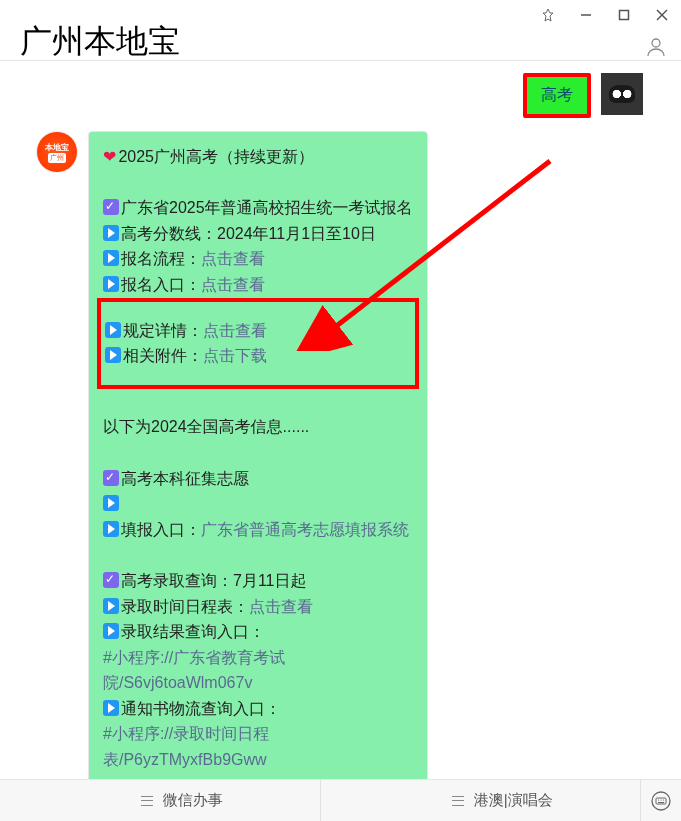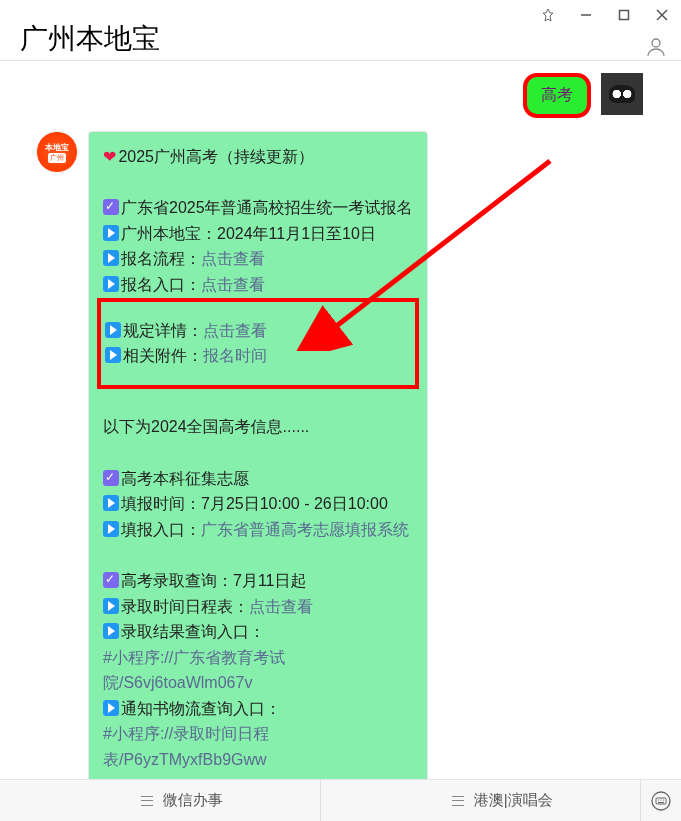--- a/index.html
+++ b/index.html
@@ -13,21 +13,21 @@
     }
     .titlebar {
       height: 60px;
       display: flex;
       align-items: flex-start;
       justify-content: space-between;
       padding: 0 10px 0 20px;
       position: relative;
     }
     .title-text {
-      font-size: 28px;
+      font-size: 32px;
       font-weight: 400;
       color: #000;
       margin-top: 20px;
     }
     .window-controls {
       display: flex;
       gap: 20px;
       margin-top: 6px;
     }
     .win-btn {
@@ -59,24 +59,24 @@
     .user-msg-row {
       position: absolute;
       right: 38px;
       top: 12px;
       display: flex;
       align-items: flex-start;
       gap: 10px;
     }
     .user-bubble {
       background: #2aed2f;
-      color: #701a75;
+      color: #0c4a6e;
       padding: 8px 14px;
       font-size: 16px;
-      border-radius: 14px;
+      border-radius: 2px;
       border: 4px solid #ff0000;
       position: relative;
     }
     .user-avatar {
       width: 42px;
       height: 42px;
       background: #343434;
       display: flex;
       align-items: center;
       justify-content: center;
@@ -259,32 +259,32 @@
 
   <div class="bot-row">
     <div class="bot-avatar">
       <span style="font-weight:bold">本地宝</span>
       <span style="font-size:7px;background:#fff;color:#ff3c00;padding:0 2px;border-radius:2px">广州</span>
     </div>
     <div class="bot-bubble">
       <span class="line"><span class="icon-heart">❤</span><span>2025广州高考（持续更新）</span></span>
       <br>
       <span class="line"><span class="icon-check"></span><span>广东省2025年普通高校招生统一考试报名</span></span>
-      <span class="line"><span class="icon-play"></span><span>广州本地宝：2024年11月1日至10日</span></span>
+      <span class="line"><span class="icon-play"></span><span>高考分数线：2024年11月1日至10日</span></span>
       <span class="line"><span class="icon-play"></span><span>报名流程：</span><span class="link">点击查看</span></span>
       <span class="line"><span class="icon-play"></span><span>报名入口：</span><span class="link">点击查看</span></span>
       <div class="red-box">
         <span class="line"><span class="icon-play"></span><span>规定详情：</span><span class="link">点击查看</span></span>
-        <span class="line"><span class="icon-play"></span><span>相关附件：</span><span class="link">报名时间</span></span>
+        <span class="line"><span class="icon-play"></span><span>相关附件：</span><span class="link">点击下载</span></span>
       </div>
       <br>
       <span class="line">以下为2024全国高考信息......</span>
       <br>
       <span class="line"><span class="icon-check"></span><span>高考本科征集志愿</span></span>
-      <span class="line"><span class="icon-play"></span><span>填报时间：7月25日10:00 - 26日10:00</span></span>
+      <span class="line"><span class="icon-play"></span></span>
       <span class="line"><span class="icon-play"></span><span>填报入口：</span><span class="link">广东省普通高考志愿填报系统</span></span>
       <br>
       <span class="line"><span class="icon-check"></span><span>高考录取查询：7月11日起</span></span>
       <span class="line"><span class="icon-play"></span><span>录取时间日程表：</span><span class="link">点击查看</span></span>
       <span class="line"><span class="icon-play"></span><span>录取结果查询入口：</span></span>
       <span class="line link">#小程序://广东省教育考试院/S6vj6toaWlm067v</span>
       <span class="line"><span class="icon-play"></span><span>通知书物流查询入口：</span></span>
       <span class="line link">#小程序://录取时间日程表/P6yzTMyxfBb9Gww</span>
       <br>
       <span class="line"><span class="icon-check"></span><span>高考分数线：6月25日11:00</span></span>

